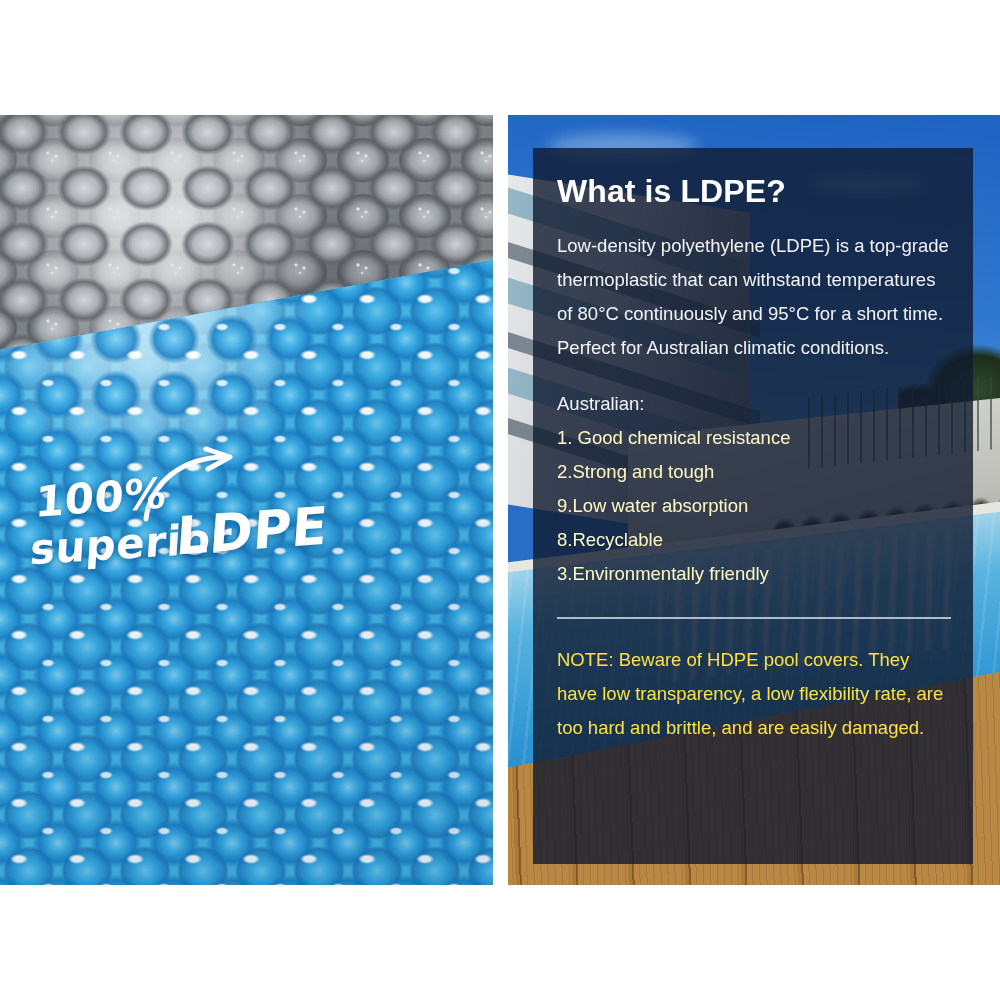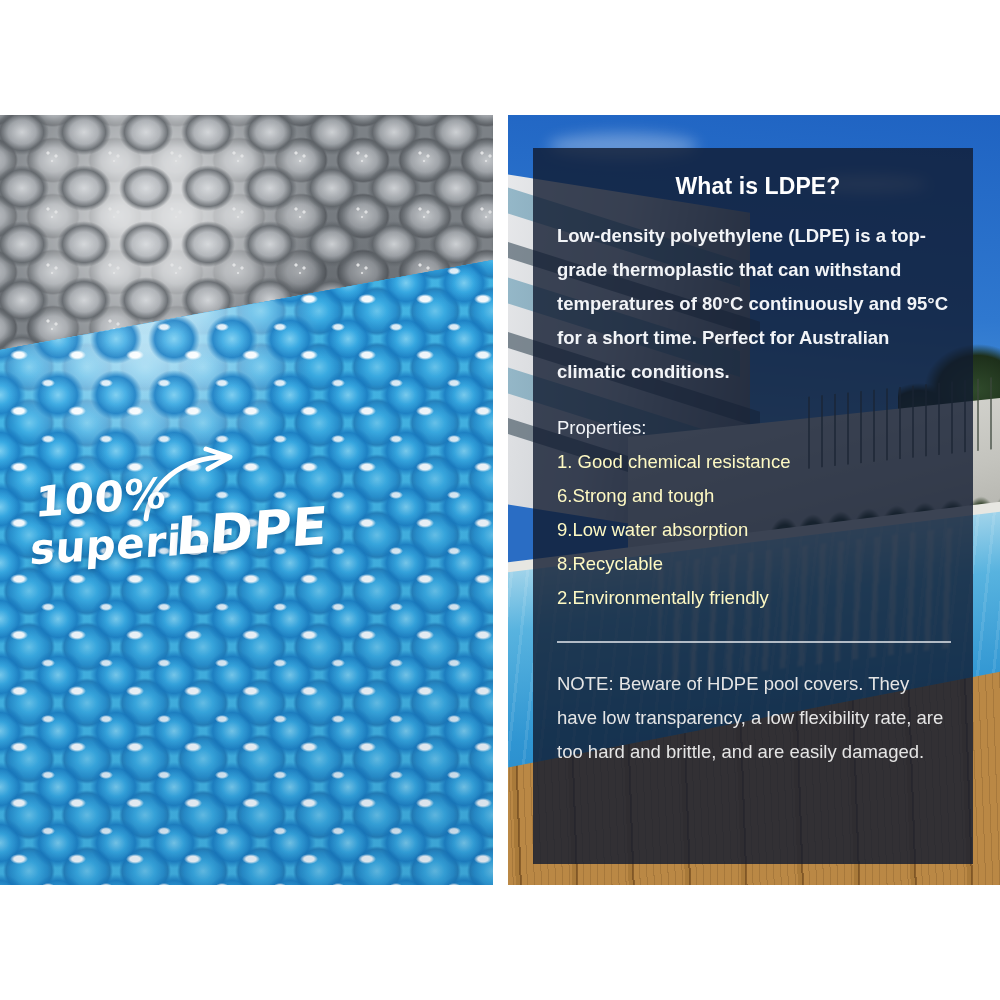--- a/index.html
+++ b/index.html
@@ -94,27 +94,27 @@
   .coping{position:absolute;left:-30px;top:414px;width:600px;height:12px;transform:skewY(-7deg);background:#e7e7e2;}
   .deck{position:absolute;left:-40px;top:600px;width:620px;height:240px;transform:skewY(-11deg);
     background:linear-gradient(180deg,#b6833f 0%,#9d6f33 40%,#8a6029 100%);
     background-image:repeating-linear-gradient(88deg,#8a5f2b 0 2px,#ba8845 2px 52px,#a97a3a 52px 56px);}
   .deck-grain{position:absolute;inset:0;background-image:repeating-linear-gradient(88deg,rgba(80,50,18,.18) 0 1px,rgba(0,0,0,0) 1px 7px);}
 
   
   .info-card{position:absolute;left:25px;top:33px;width:440px;height:716px;
     background:rgba(16,26,48,.80);}
   .card-inner{position:absolute;left:24px;top:26px;right:22px;}
-  .card-title{color:#fff;font-size:23px;font-weight:700;letter-spacing:.1px;margin:0 0 20px 8px;line-height:1.1;text-align:center;}
-  .card-para{color:#f2f4f7;font-size:18.5px;line-height:34px;margin:0 0 22px 0;font-weight:bold;}
+  .card-title{color:#fff;font-size:32px;font-weight:700;letter-spacing:.1px;margin:0 0 20px 0;line-height:1.1;}
+  .card-para{color:#f2f4f7;font-size:18.5px;line-height:34px;margin:0 0 22px 0;}
   .prop-head{color:#f2f4f7;font-size:18.5px;line-height:34px;}
   .prop-list{list-style:none;margin:0;padding:0;}
   .prop-list li{color:#fef9c3;font-size:18.5px;line-height:34px;}
   .divider{height:2px;background:rgba(235,238,242,.72);margin:26px 0 24px 0;}
-  .note{color:#e5e5e5;font-size:18.5px;line-height:34px;margin:0;}
+  .note{color:#fde047;font-size:18.5px;line-height:34px;margin:0;}
 </style>
 </head>
 <body>
 
 <div class="canvas">
 
   <div class="left-panel">
 
     <div class="grey-sheet">
       <div class="grey-dots"></div>
@@ -164,28 +164,28 @@
     <div class="deck">
       <div class="deck-grain"></div>
     </div>
 
     <div class="info-card">
       <div class="card-inner">
         <h1 class="card-title">What is LDPE?</h1>
 
         <p class="card-para">Low-density polyethylene (LDPE) is a top-grade thermoplastic that can withstand temperatures of 80°C continuously and 95°C for a short time. Perfect for Australian climatic conditions.</p>
 
-        <div class="prop-head">Properties:</div>
+        <div class="prop-head">Australian:</div>
 
         <ul class="prop-list">
           <li>1. Good chemical resistance</li>
-          <li>6.Strong and tough</li>
+          <li>2.Strong and tough</li>
           <li>9.Low water absorption</li>
           <li>8.Recyclable</li>
-          <li>2.Environmentally friendly</li>
+          <li>3.Environmentally friendly</li>
         </ul>
 
         <div class="divider"></div>
 
         <p class="note">NOTE: Beware of HDPE pool covers. They have low transparency, a low flexibility rate, are too hard and brittle, and are easily damaged.</p>
       </div>
     </div>
   </div>
 
 </div>

